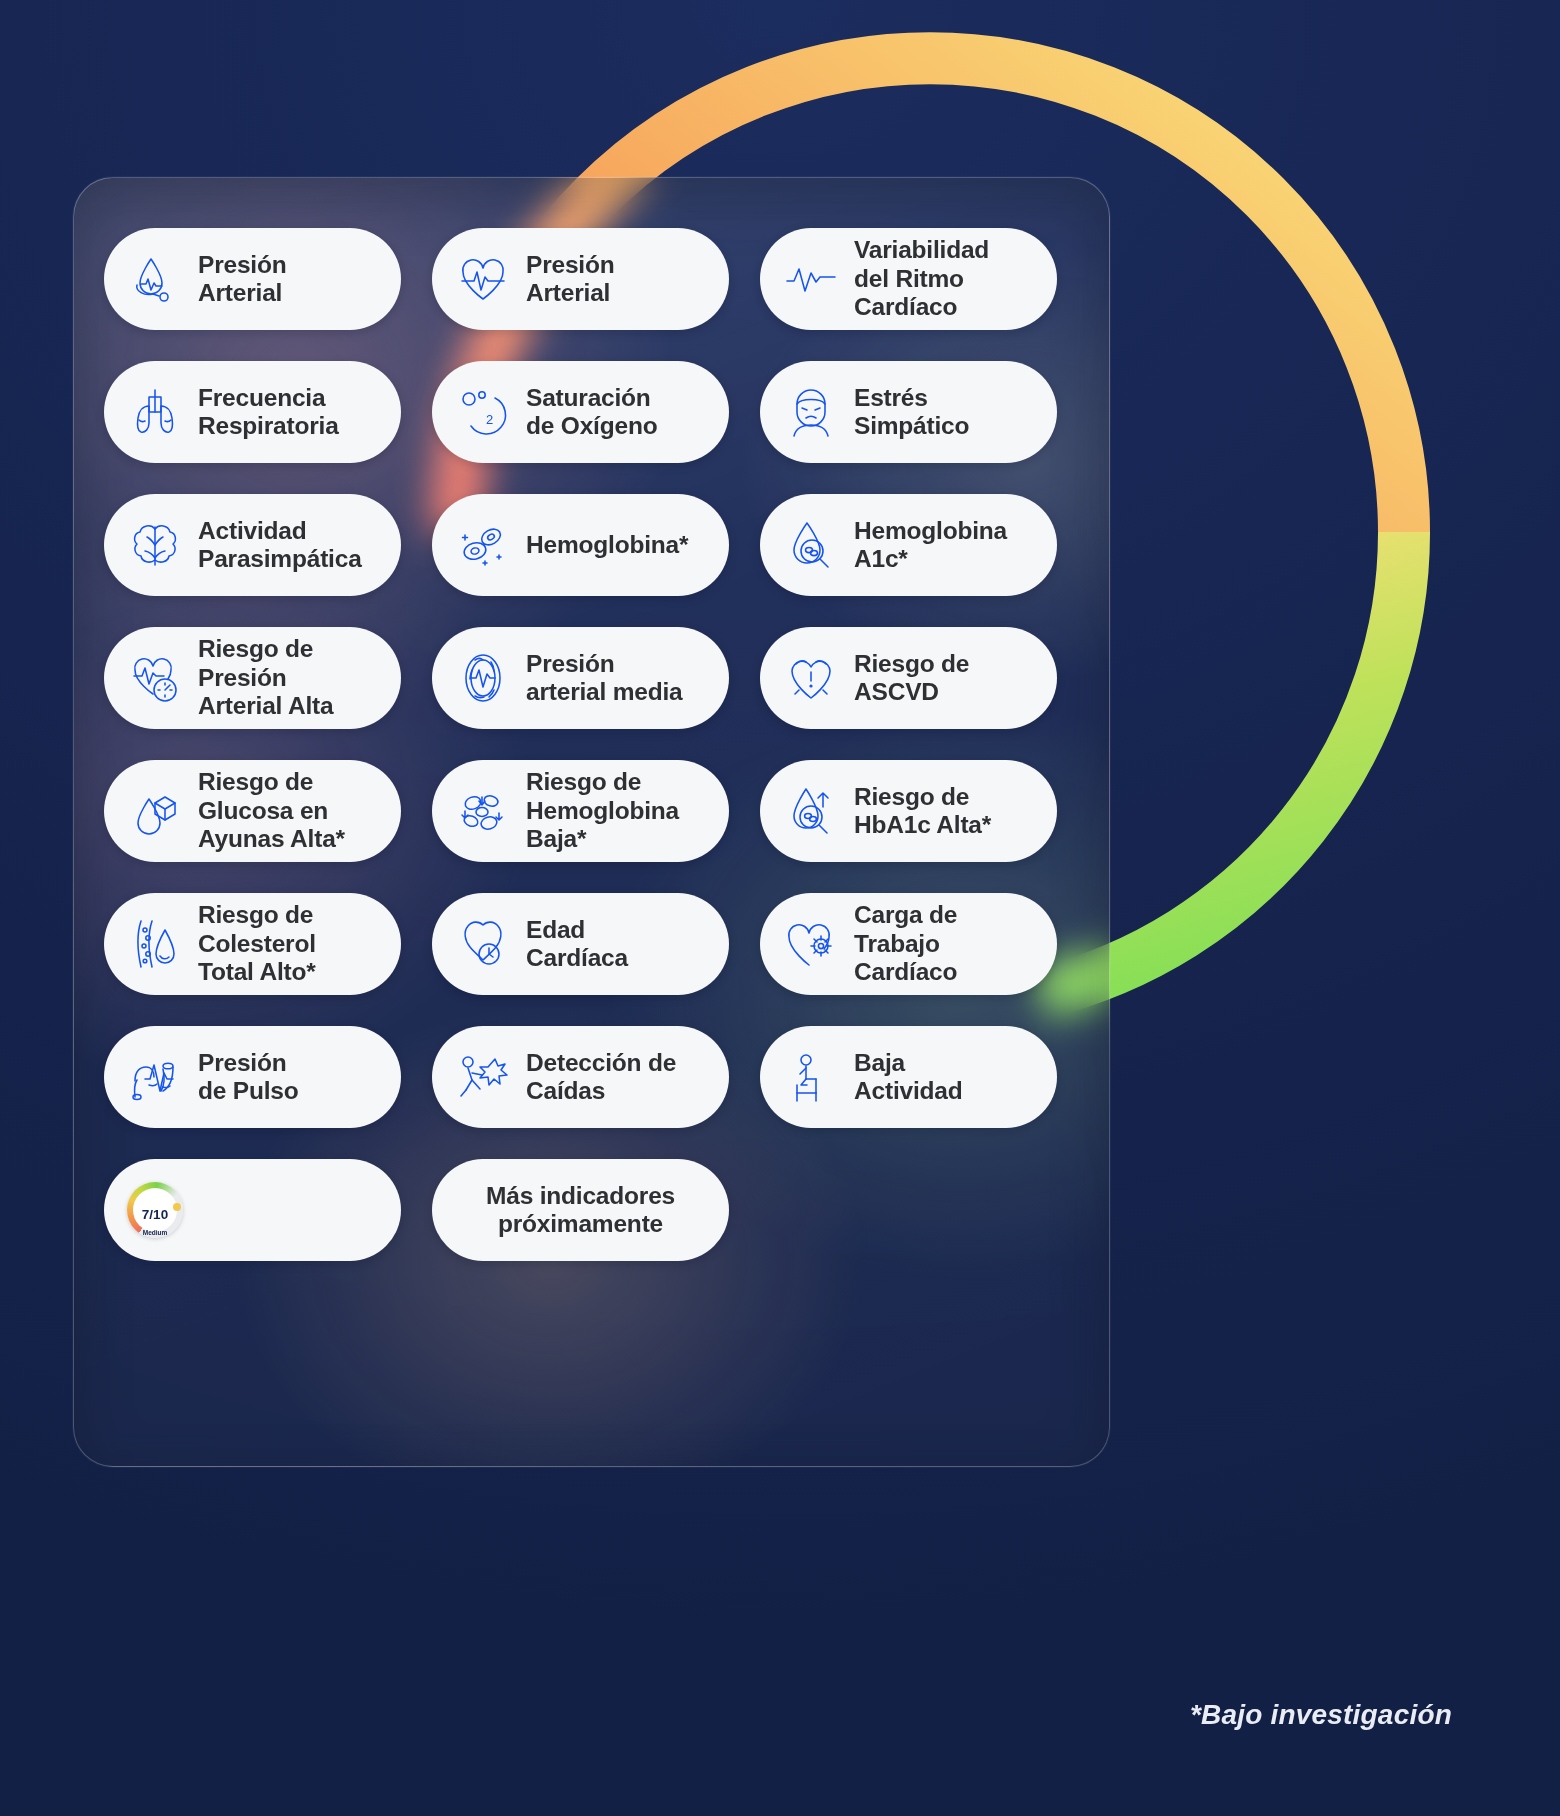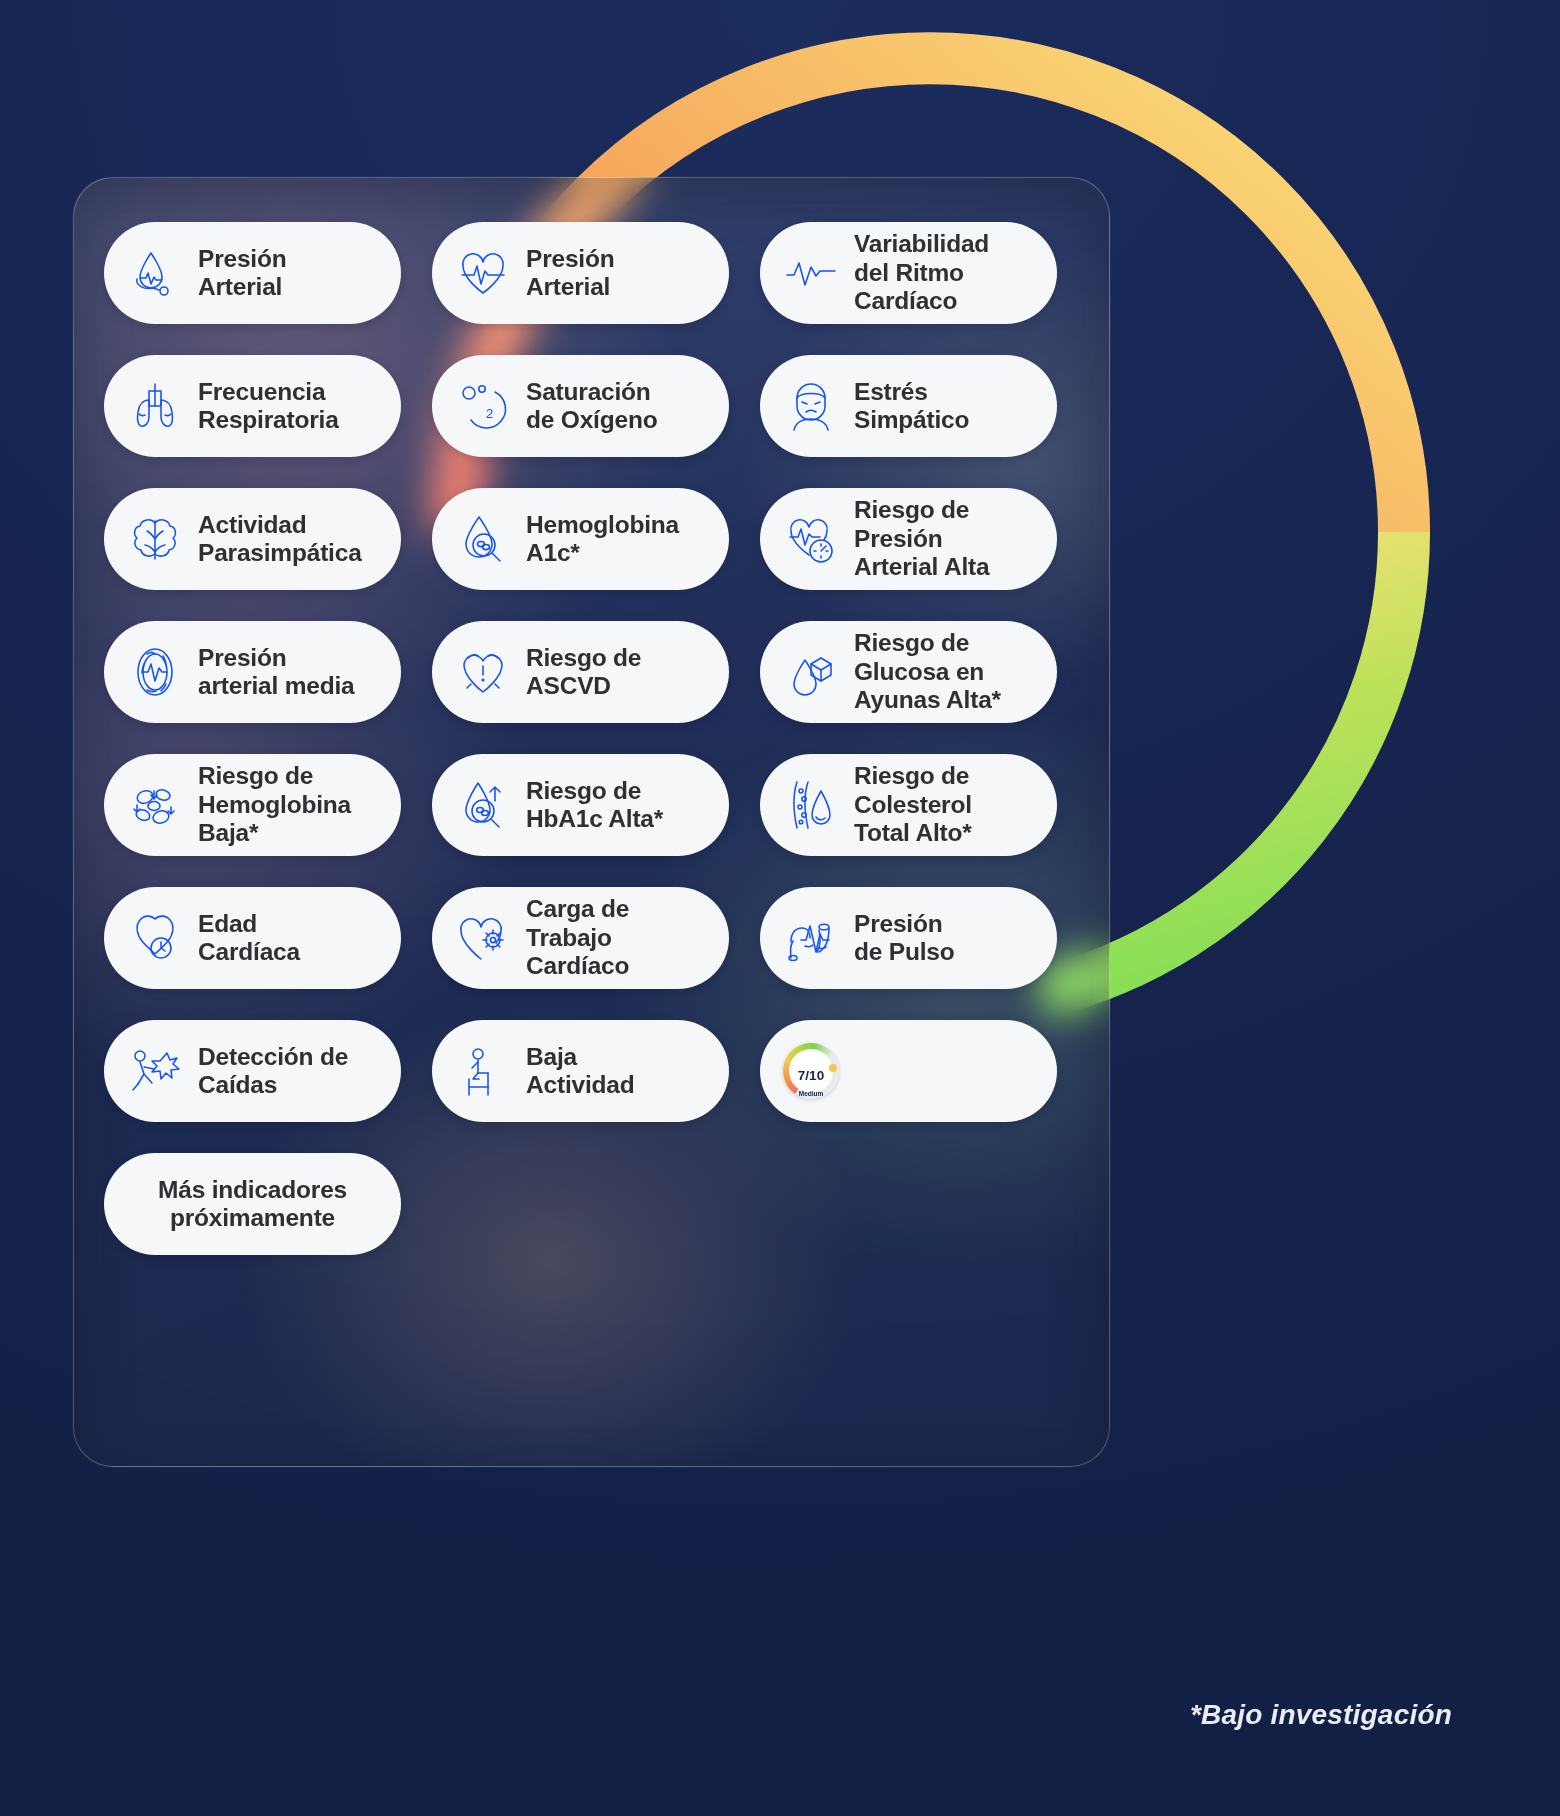--- a/index.html
+++ b/index.html
@@ -46,21 +46,21 @@
       linear-gradient(158deg, rgba(255,255,255,0.14) 0%, rgba(255,255,255,0.045) 40%, rgba(255,255,255,0.03) 100%);
     border: 1px solid rgba(255,255,255,0.22);
     box-shadow: 0 18px 60px rgba(0,0,0,0.22) inset, 0 0 0 1px rgba(255,255,255,0.04);
     backdrop-filter: blur(18px);
   }
 
   
   #grid {
     position: absolute;
     left: 104px;
-    top: 222px;
+    top: 228px;
     width: 976px;
     display: grid;
     grid-template-columns: 297px 297px 297px;
     column-gap: 42px;
     row-gap: 26px;
     gap: 31px;
   }
 
   .pill {
     display: flex;
@@ -257,20 +257,34 @@
             <path d="M20 20 c4 2 6 5 8 8"></path>
             <path d="M36 20 c-4 2-6 5-8 8"></path>
             <path d="M18 34 c5 1 8 4 10 7"></path>
             <path d="M38 34 c-5 1-8 4-10 7"></path>
           </svg>
       </span>
       <span class="lbl">Actividad<br>Parasimpática</span>
     </div>
 
 
+    <div class="pill">
+      <span class="ico">
+        <svg viewBox="0 0 56 56">
+            <ellipse cx="20" cy="34" rx="11" ry="8" transform="rotate(-15 20 34)"></ellipse>
+            <ellipse cx="20" cy="34" rx="4" ry="3" transform="rotate(-15 20 34)"></ellipse>
+            <ellipse cx="36" cy="20" rx="10" ry="7" transform="rotate(-30 36 20)"></ellipse>
+            <ellipse cx="36" cy="20" rx="3.5" ry="2.5" transform="rotate(-30 36 20)"></ellipse>
+            <path d="M10 18 l0 5 M7.5 20.5 l5 0"></path>
+            <path d="M44 38 l0 4 M42 40 l4 0"></path>
+            <path d="M30 44 l0 4 M28 46 l4 0"></path>
+          </svg>
+      </span>
+      <span class="lbl">Hemoglobina*</span>
+    </div>
 
     <div class="pill">
       <span class="ico">
         <svg viewBox="0 0 56 56">
             <path d="M24 6 C24 6 11 24 11 33 a13 13 0 0 0 26 0 C37 24 24 6 24 6Z"></path>
             <circle cx="29" cy="34" r="11"></circle>
             <ellipse cx="26" cy="33" rx="3.5" ry="2.6"></ellipse>
             <ellipse cx="31" cy="36" rx="3.5" ry="2.6"></ellipse>
             <path d="M37 42 l8 8"></path>
           </svg>

